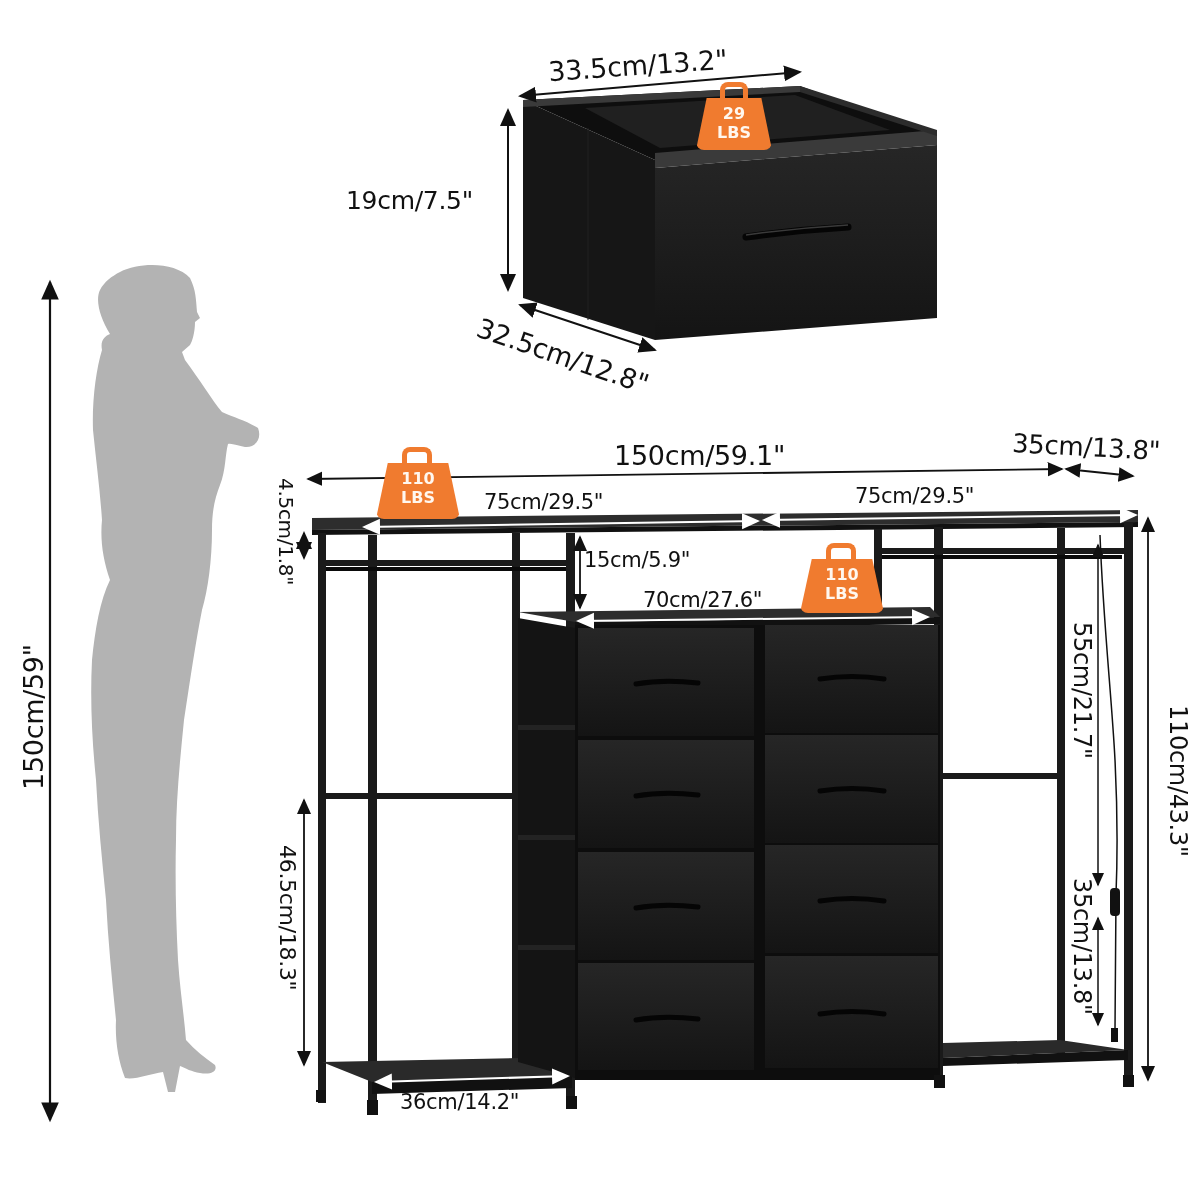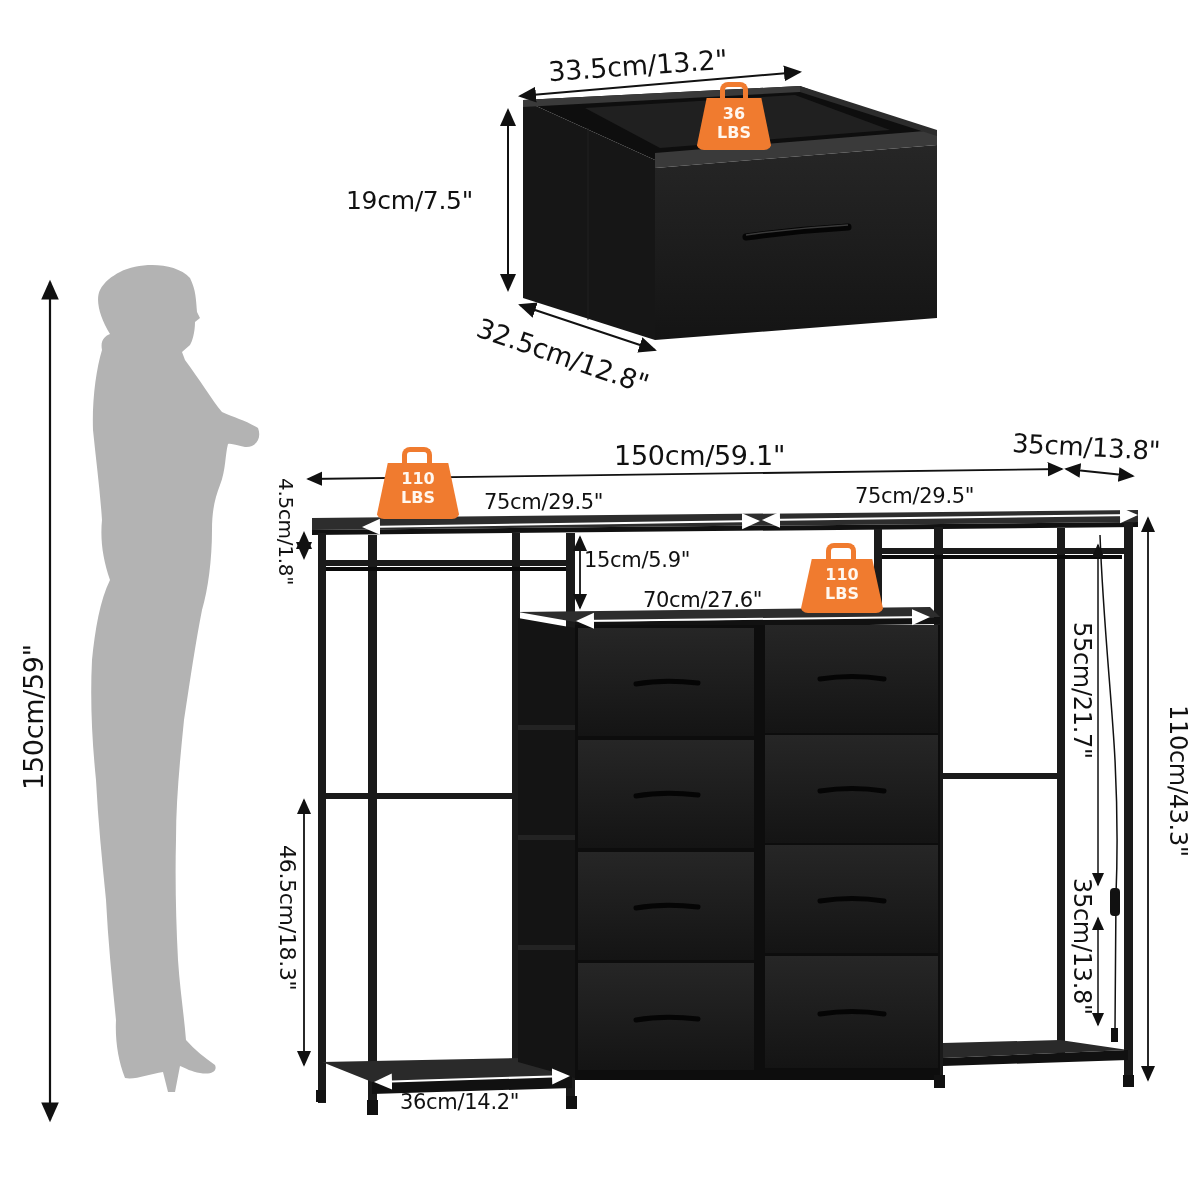--- a/index.html
+++ b/index.html
@@ -176,21 +176,21 @@
 <div class="label" style="left:643px; top:588px; font-size:21px;">70cm/27.6"</div>
 <div class="vlabel" style="left:1096px; top:622px; transform:rotate(90deg); font-size:24px;">55cm/21.7"</div>
 <div class="vlabel" style="left:1096px; top:878px; transform:rotate(90deg); font-size:24px;">35cm/13.8"</div>
 <div class="vlabel" style="left:1192px; top:705px; transform:rotate(90deg); font-size:24px;">110cm/43.3"</div>
 <div class="vlabel" style="left:300px; top:845px; transform:rotate(90deg); font-size:22px;">46.5cm/18.3"</div>
 <div class="label" style="left:400px; top:1090px; font-size:21px;">36cm/14.2"</div>
 
 <div class="badge" style="left:696px; top:82px; width:76px; height:68px;">
   <div class="handle" style="left:24px; top:0; width:18px; height:14px; border-color:#F07B2F;"></div>
   <div class="body" style="top:16px; background:#F07B2F;">
-    <div>36</div>
+    <div>29</div>
     <div>LBS</div>
   </div>
 </div>
 
 <div class="badge" style="left:376px; top:447px; width:84px; height:72px;">
   <div class="handle" style="left:26px; top:0; width:20px; height:14px; border-color:#F07B2F;"></div>
   <div class="body" style="top:16px; background:#F07B2F;">
     <div>110</div>
     <div>LBS</div>
   </div>

